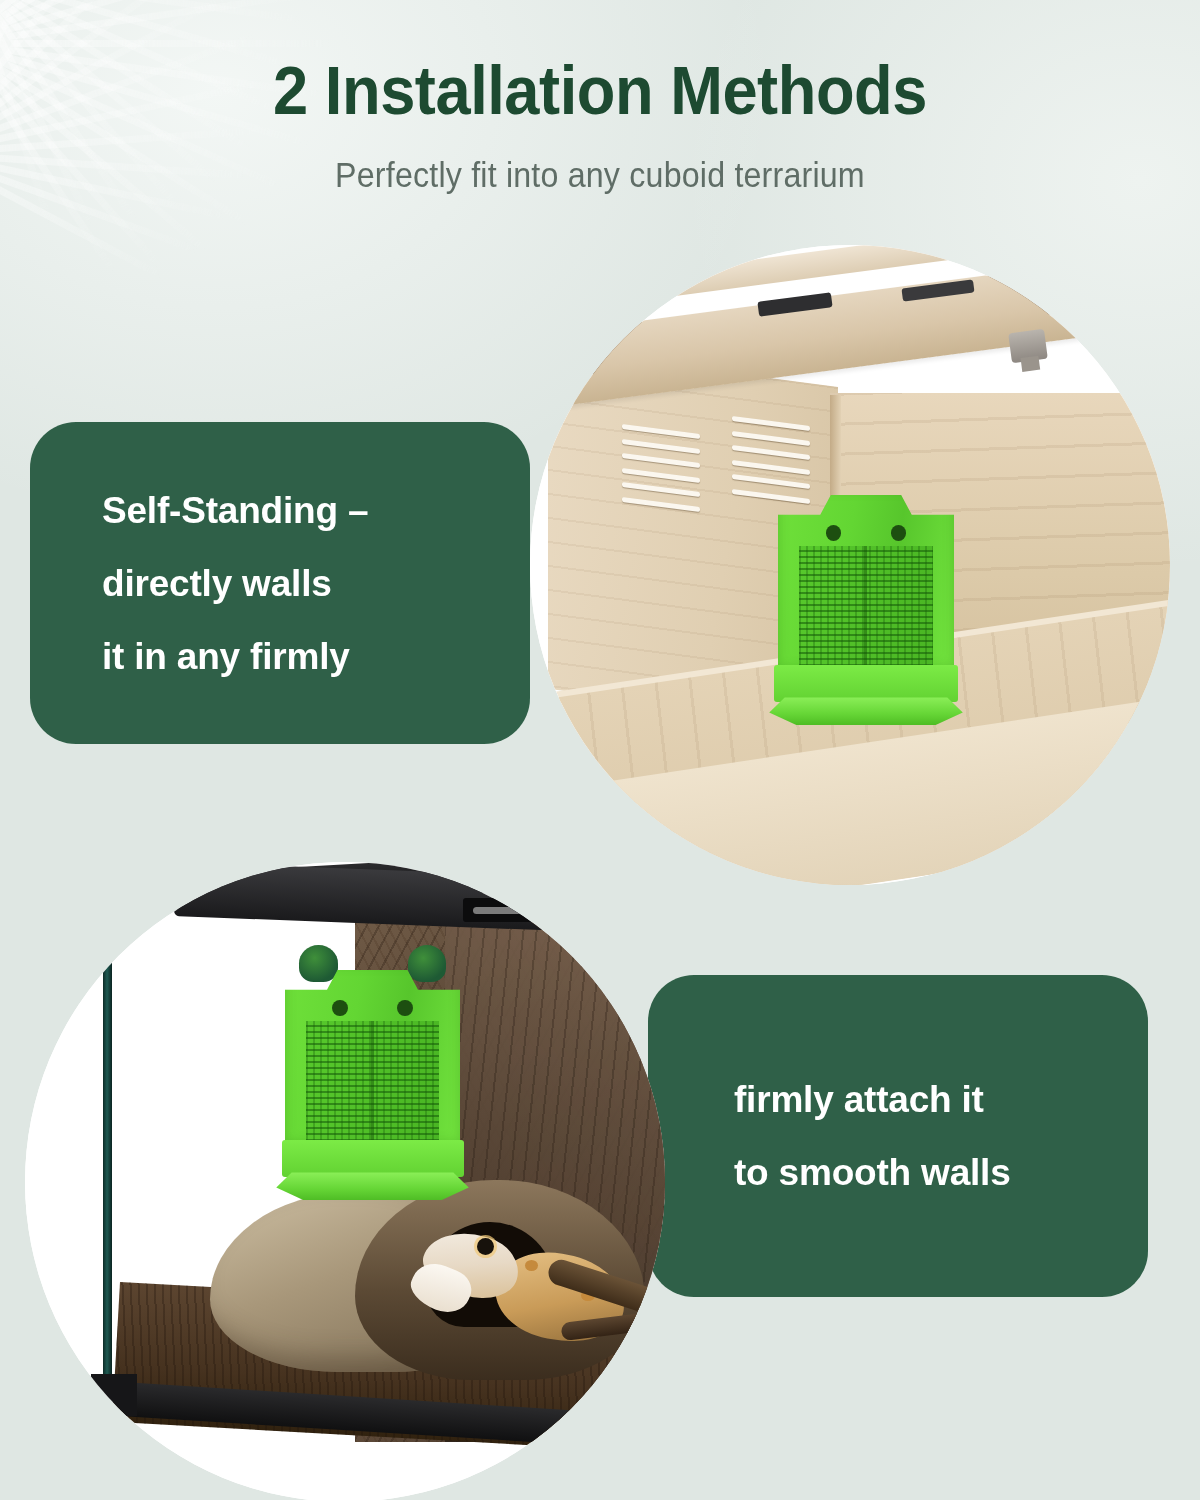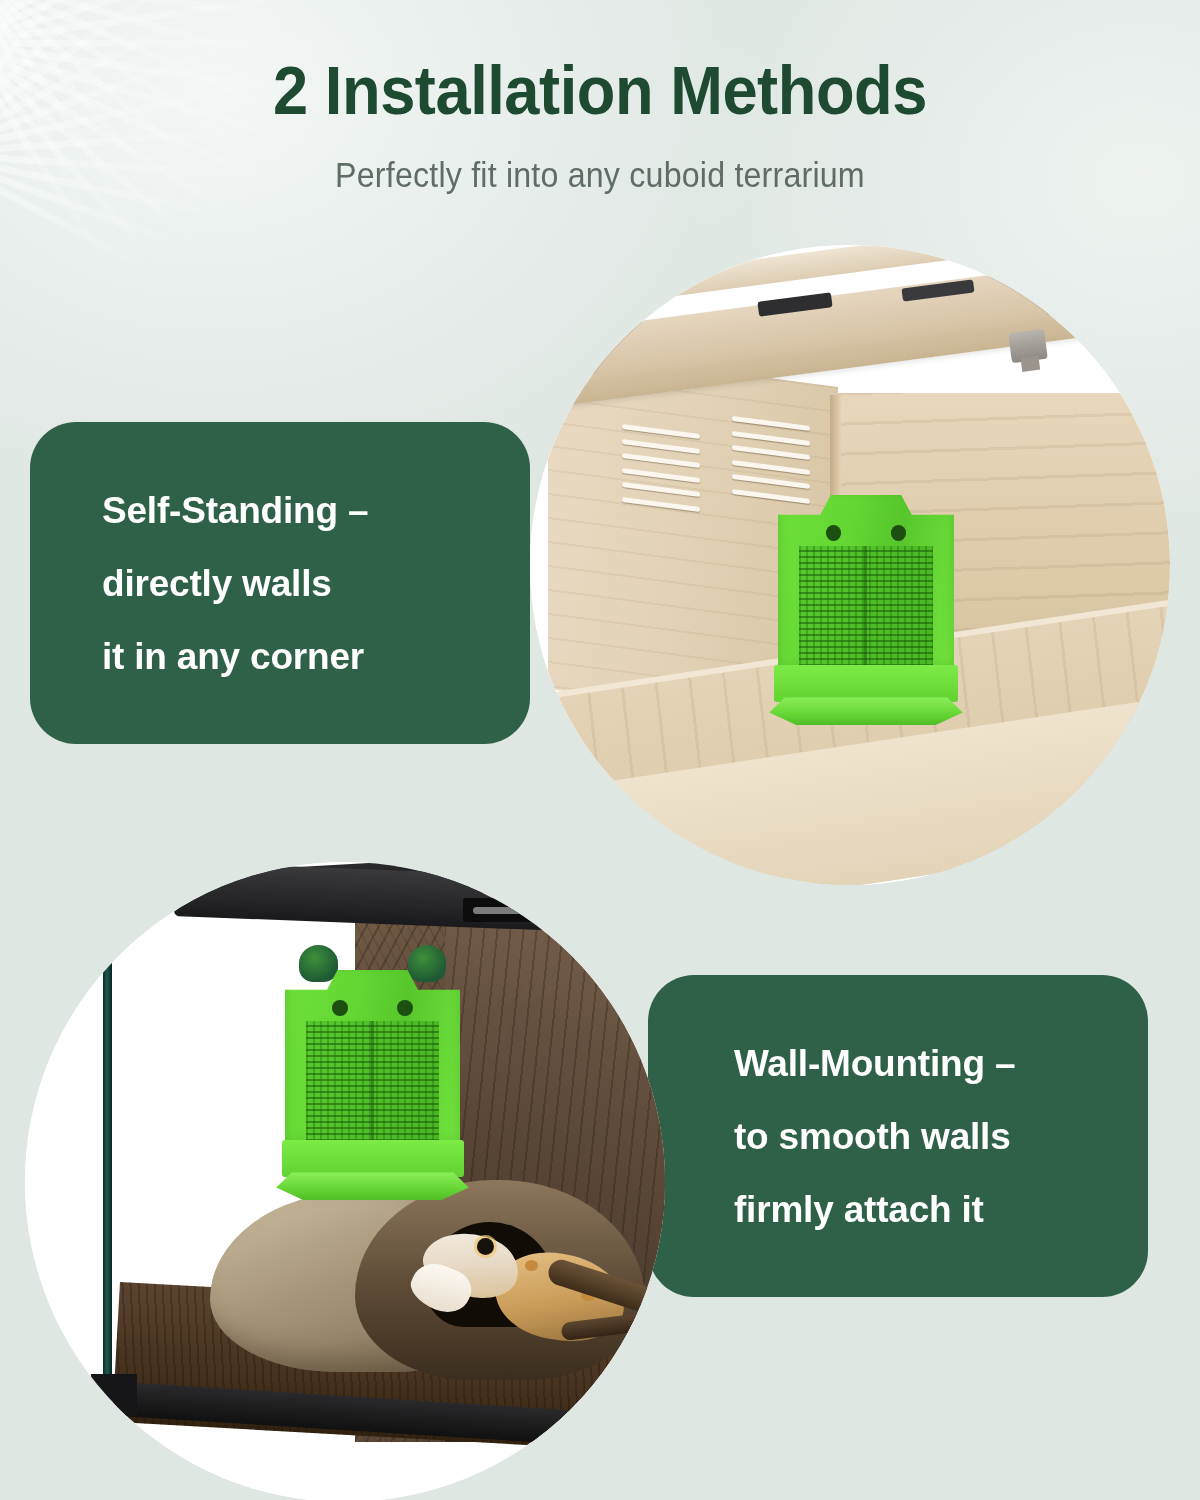--- a/index.html
+++ b/index.html
@@ -533,21 +533,21 @@
 </div>
 
 <div class="header">
   <h1 class="title">2 Installation Methods</h1>
   <p class="subtitle">Perfectly fit into any cuboid terrarium</p>
 </div>
 
 <div class="card" id="card-self-standing">
   <div class="line">Self-Standing –</div>
   <div class="line">directly walls</div>
-  <div class="line">it in any corner</div>
+  <div class="line">it in any firmly</div>
 </div>
 
 <div class="photo-circle" id="photo-wood-terrarium">
   <div class="photo-inner wood-scene">
     <div class="wood-left"></div>
     <div class="wood-back-2"></div>
     <div class="wood-corner-post"></div>
     <div class="vent v1">
       <span></span>
         <span></span>
@@ -623,16 +623,15 @@
     <div class="tank-top-frame2"></div>
     <div class="tank-badge"></div>
     <div class="tank-corner-tl"></div>
     <div class="tank-left-post"></div>
     <div class="tank-bottom-frame"></div>
     <div class="tank-corner-bl"></div>
   </div>
 </div>
 
 <div class="card" id="card-wall-mounting">
-  <div class="line">Wall-Mounting –</div>
+  <div class="line">firmly attach it</div>
   <div class="line">to smooth walls</div>
-  <div class="line">firmly attach it</div>
 </div>
 
 </body></html>

